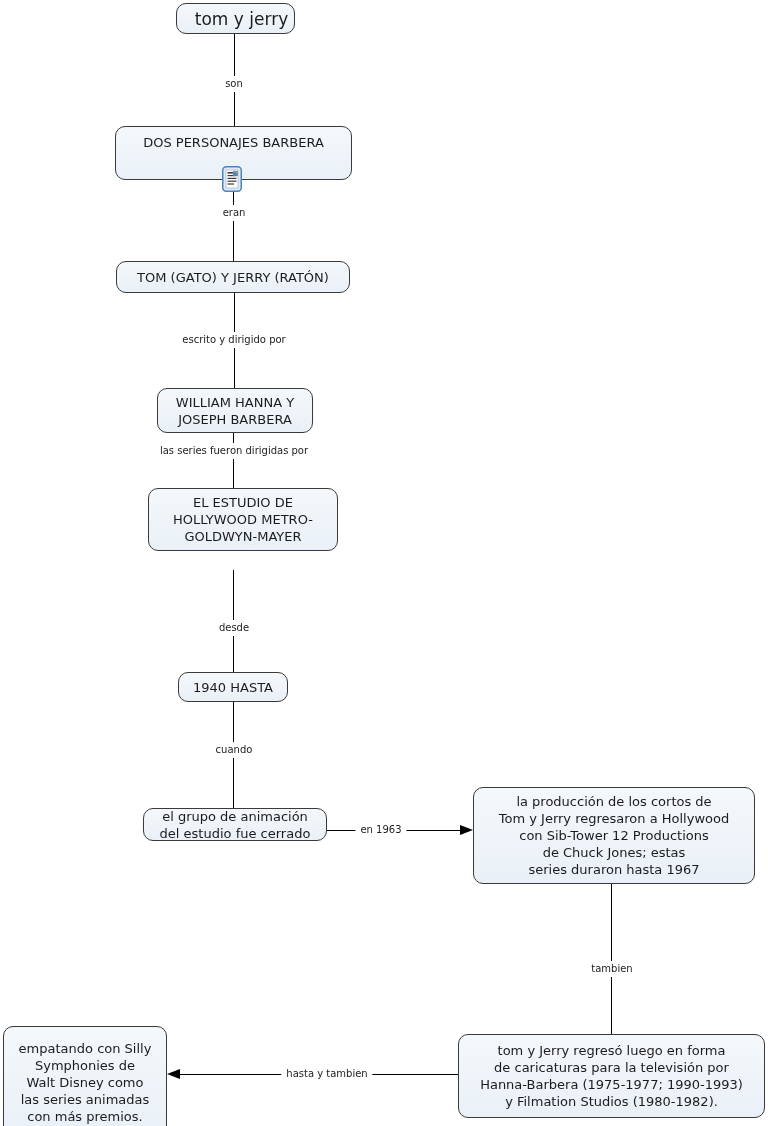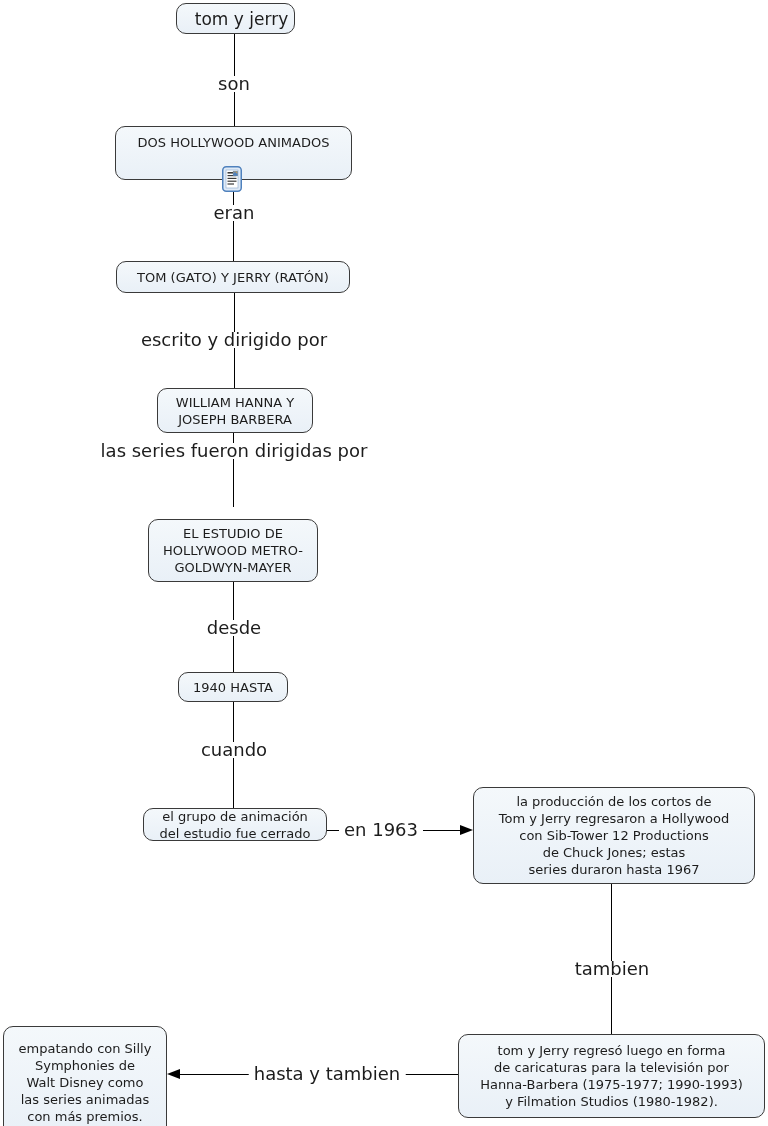--- a/index.html
+++ b/index.html
@@ -42,21 +42,21 @@
     position: absolute;
     height: 1px;
     background: #000000;
   }
 
   .link-label {
     position: absolute;
     transform: translate(-50%, -50%);
     background: #ffffff;
     padding: 0 5px;
-    font-size: 18px;
+    font-size: 10px;
     line-height: 16px;
     color: #1c1c1c;
     white-space: nowrap;
   }
 
   .arrowhead-right {
     position: absolute;
     width: 0; height: 0;
     border-top: 5px solid transparent;
     border-bottom: 5px solid transparent;
@@ -98,21 +98,21 @@
   <div class="vline" style="left:611px; top:884px; height:150px;"></div>
 
   <div class="hline" style="left:180px; top:1074px; width:278px;"></div>
   <div class="arrowhead-left" style="left:167px; top:1069px;"></div>
 
   <div class="node node-root" style="left:176px; top:3px; width:119px; height:31px;padding-left:12px;">
     <span class="node-label">tom y jerry</span>
   </div>
 
   <div class="node node-top-align" style="left:115px; top:126px; width:237px; height:54px;">
-    <span class="node-label">DOS HOLLYWOOD ANIMADOS</span>
+    <span class="node-label">DOS PERSONAJES BARBERA</span>
   </div>
 
   <div class="resource-icon" title="">
     <svg width="20" height="26" viewBox="0 0 20 26">
       <rect x="0.75" y="0.75" width="18.5" height="24.5" rx="3.5" fill="#dfeaf7" stroke="#4f81bd" stroke-width="1.5"></rect>
       <rect x="4" y="4" width="12" height="18" fill="#ffffff" stroke="#8aa9cc" stroke-width="0.6"></rect>
       <rect x="5.5" y="6" width="5.5" height="1.6" fill="#3c3c3c"></rect>
       <rect x="5.5" y="9" width="9" height="1.2" fill="#3c3c3c"></rect>
       <rect x="5.5" y="11.8" width="9" height="1.2" fill="#3c3c3c"></rect>
       <rect x="5.5" y="14.6" width="9" height="1.2" fill="#3c3c3c"></rect>
@@ -124,21 +124,21 @@
 
   <div class="node" style="left:116px; top:261px; width:234px; height:32px;">
     <span class="node-label">TOM (GATO) Y JERRY (RATÓN)</span>
   </div>
 
   <div class="node" style="left:157px; top:388px; width:156px; height:45px;">
     <span class="node-label">WILLIAM HANNA Y
 JOSEPH BARBERA</span>
   </div>
 
-  <div class="node" style="left:148px; top:519px; width:170px; height:63px;">
+  <div class="node" style="left:148px; top:488px; width:190px; height:63px;">
     <span class="node-label">EL ESTUDIO DE
 HOLLYWOOD METRO-
 GOLDWYN-MAYER</span>
   </div>
 
   <div class="node" style="left:178px; top:672px; width:110px; height:30px;">
     <span class="node-label">1940 HASTA</span>
   </div>
 
   <div class="node" style="left:143px; top:808px; width:184px; height:33px;">

